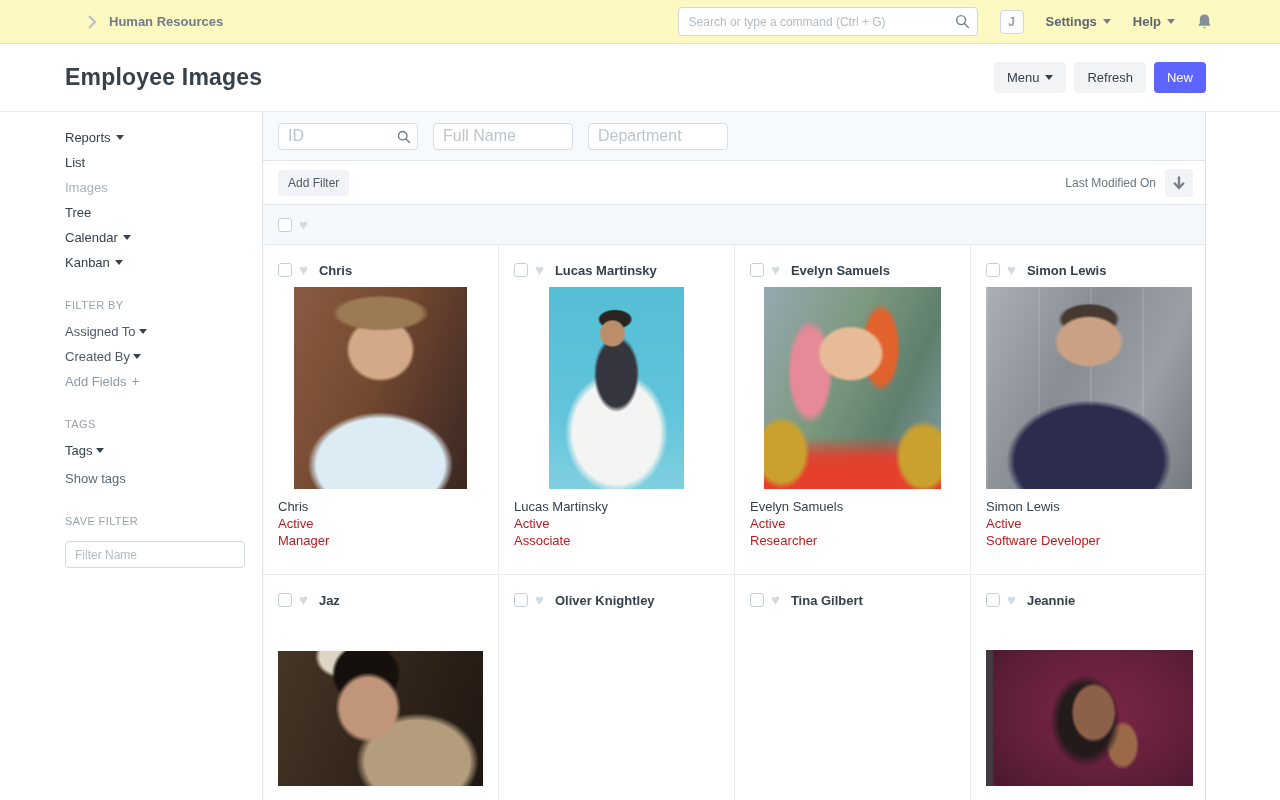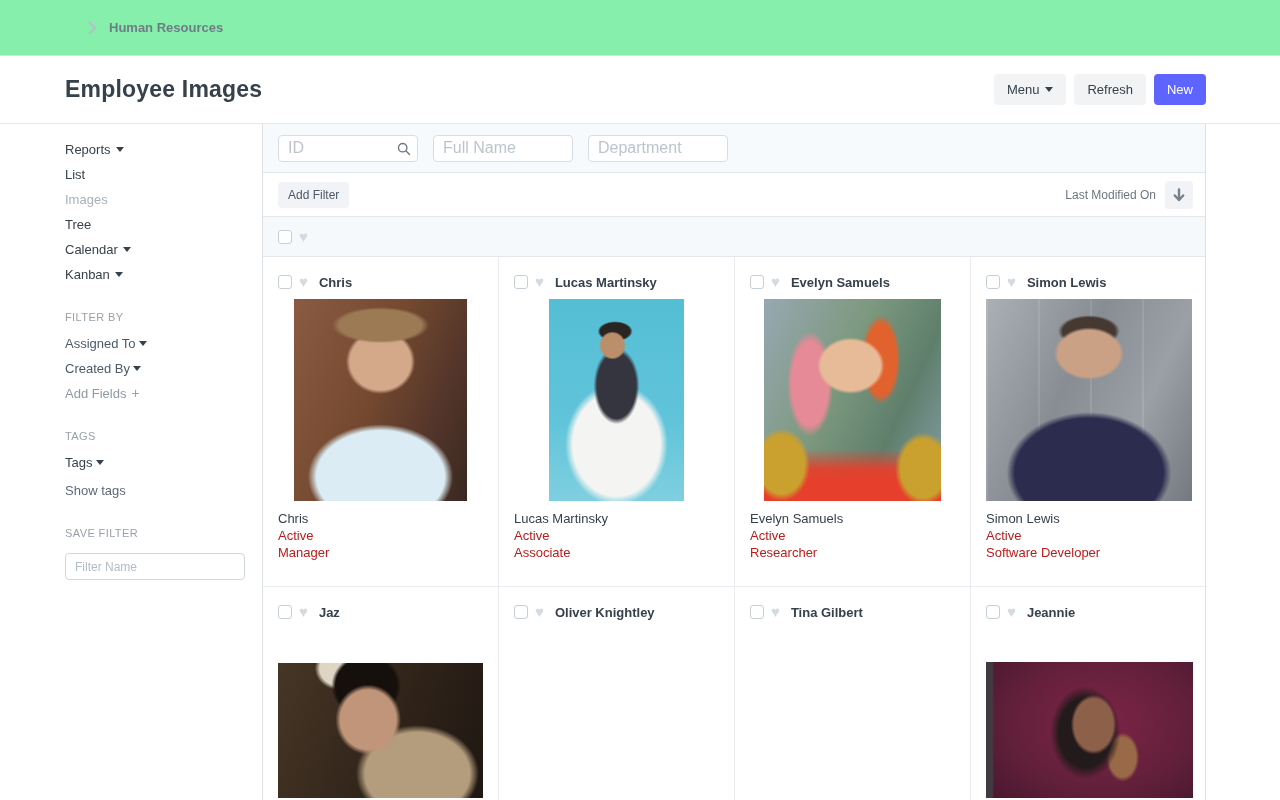--- a/index.html
+++ b/index.html
@@ -1,20 +1,20 @@
 <!DOCTYPE html>
 <html><head>
 <meta charset="utf-8">
 <style>
   * { margin:0; padding:0; box-sizing:border-box; }
   html,body { width:1280px; height:800px; overflow:hidden; background:#fff;
     font-family:"Liberation Sans", sans-serif; color:#36414c; }
 
   
-  .navbar { height:56px; background:#86efac; border-bottom:1px solid #d9dfe4;
+  .navbar { height:44px; background:#fef9c3; border-bottom:1px solid #d9dfe4;
     display:flex; align-items:center; justify-content:space-between; padding:0 68px 0 88px; }
   .crumb { display:flex; align-items:center; gap:12px; }
   .crumb-text { font-size:13px; font-weight:700; color:#6f7b87; cursor:pointer; }
   .nav-right { display:flex; align-items:center; gap:22px; }
   .nav-search { position:relative; width:300px; }
   .nav-search input { width:300px; height:29px; border:1px solid #d1d8dd; border-radius:4px;
     background:#fff; padding:0 30px 0 10px; font-size:12px; color:#36414c; outline:none;
     font-family:"Liberation Sans", sans-serif; }
   .nav-search input::placeholder { color:#b2bcc5; }
   .nav-search .mag { position:absolute; right:8px; top:7px; }
@@ -143,20 +143,42 @@
 </head>
 <body>
 
 <div class="navbar">
   <div class="crumb">
     <svg width="9" height="14" viewBox="0 0 9 14">
       <polyline points="1.5,1.5 7,7 1.5,12.5" fill="none" stroke="#b6bec7" stroke-width="2" stroke-linecap="round" stroke-linejoin="round"></polyline>
     </svg>
     <span class="crumb-text">Human Resources</span>
   </div>
+  <div class="nav-right">
+    <div class="nav-search">
+      <input type="text" placeholder="Search or type a command (Ctrl + G)" style="">
+      <svg class="mag" width="15" height="15" viewBox="0 0 16 16">
+        <circle cx="6.5" cy="6.5" r="4.8" fill="none" stroke="#76808b" stroke-width="1.5"></circle>
+        <line x1="10.3" y1="10.3" x2="14.3" y2="14.3" stroke="#76808b" stroke-width="1.5" stroke-linecap="round"></line>
+      </svg>
+    </div>
+    <div class="avatar">J</div>
+    <div class="nav-link">
+      <span>Settings</span>
+      <span class="caret"></span>
+    </div>
+    <div class="nav-link">
+      <span>Help</span>
+      <span class="caret"></span>
+    </div>
+    <svg width="15" height="17" viewBox="0 0 16 18">
+      <path d="M8 1.5c-3 0-5 2.2-5 5v4.2L1.6 13.5h12.8L13 10.7V6.5c0-2.8-2-5-5-5z" fill="#858f99"></path>
+      <path d="M6.3 15.2a1.8 1.8 0 0 0 3.4 0z" fill="#858f99"></path>
+    </svg>
+  </div>
 </div>
 
 <div class="page-head">
   <div class="page-title">Employee Images</div>
   <div class="head-actions">
     <button class="btn btn-default">
       <span>Menu</span>
       <span class="caret" style="border-top-color:#36414c;"></span>
     </button>
     <button class="btn btn-default">

